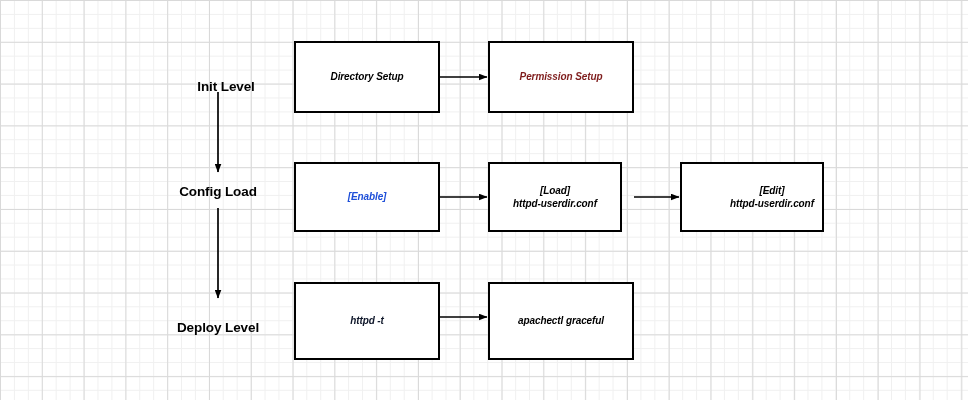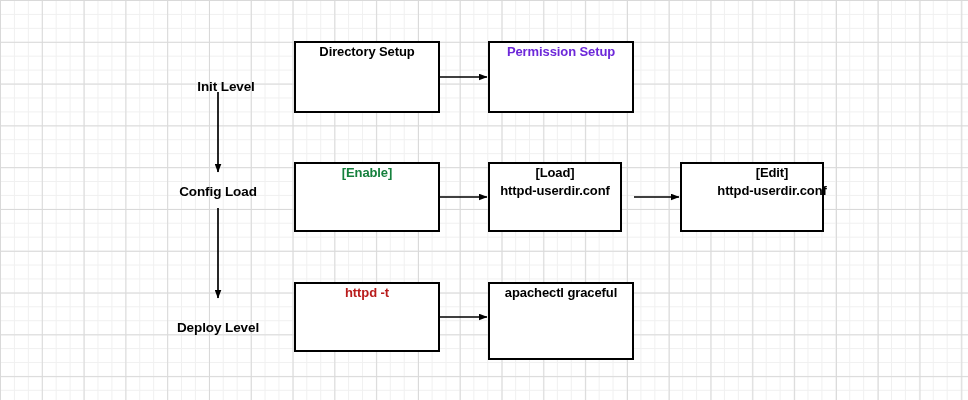--- a/index.html
+++ b/index.html
@@ -42,28 +42,29 @@
   }
 
   .node-box {
     position: absolute;
     box-sizing: border-box;
     background: #ffffff;
     border: 2px solid #000000;
     display: flex;
     flex-direction: column;
     align-items: center;
-    justify-content: flex-start;
+    justify-content: center;
     text-align: center;
     font-family: "Liberation Sans", sans-serif;
     font-weight: bold;
-    font-size: 13px;
+    font-size: 10px;
     color: #000000;
     line-height: 1.35;
     letter-spacing: -0.1px;
+    font-style: italic;
   }
 
   .node-line {
     display: block;
     white-space: nowrap;
   }
 
   .level-label {
     position: absolute;
     font-family: "Liberation Sans", sans-serif;
@@ -100,35 +101,35 @@
   <div id="level-labels">
       <div class="level-label" style="left: 226px; top: 75px; margin-top: 11px;">Init Level</div>
       <div class="level-label" style="left: 218px; top: 191px;">Config Load</div>
       <div class="level-label" style="left: 218px; top: 327px;">Deploy Level</div>
     </div>
 
   <div id="node-boxes">
       <div class="node-box" style="left: 294px; top: 41px; width: 146px; height: 72px; border-color: rgb(0, 0, 0); background: rgb(255, 255, 255); color: rgb(0, 0, 0);">
         <span class="node-line">Directory Setup</span>
       </div>
-      <div class="node-box" style="left: 488px; top: 41px; width: 146px; height: 72px; border-color: rgb(0, 0, 0); background: rgb(255, 255, 255); color: #6d28d9;">
+      <div class="node-box" style="left: 488px; top: 41px; width: 146px; height: 72px; border-color: rgb(0, 0, 0); background: rgb(255, 255, 255); color: #7f1d1d;">
         <span class="node-line">Permission Setup</span>
       </div>
-      <div class="node-box" style="left: 294px; top: 162px; width: 146px; height: 70px; border-color: rgb(0, 0, 0); background: rgb(255, 255, 255); color: #15803d;">
+      <div class="node-box" style="left: 294px; top: 162px; width: 146px; height: 70px; border-color: rgb(0, 0, 0); background: rgb(255, 255, 255); color: #1d4ed8;">
         <span class="node-line">[Enable]</span>
       </div>
       <div class="node-box" style="left: 488px; top: 162px; width: 134px; height: 70px; border-color: rgb(0, 0, 0); background: rgb(255, 255, 255); color: rgb(0, 0, 0);">
         <span class="node-line">[Load]</span>
         <span class="node-line">httpd-userdir.conf</span>
       </div>
       <div class="node-box" style="left: 680px; top: 162px; width: 144px; height: 70px; border-color: rgb(0, 0, 0); background: rgb(255, 255, 255); color: rgb(0, 0, 0); padding-left: 40px;">
         <span class="node-line">[Edit]</span>
         <span class="node-line">httpd-userdir.conf</span>
       </div>
-      <div class="node-box" style="left: 294px; top: 282px; width: 146px; height: 70px; border-color: rgb(0, 0, 0); background: rgb(255, 255, 255); color: #b91c1c;">
+      <div class="node-box" style="left: 294px; top: 282px; width: 146px; height: 78px; border-color: rgb(0, 0, 0); background: rgb(255, 255, 255); color: #0f172a;">
         <span class="node-line">httpd -t</span>
       </div>
       <div class="node-box" style="left: 488px; top: 282px; width: 146px; height: 78px; border-color: rgb(0, 0, 0); background: rgb(255, 255, 255); color: rgb(0, 0, 0);">
         <span class="node-line">apachectl graceful</span>
       </div>
     </div>
 
 </div>
 
 </body></html>

